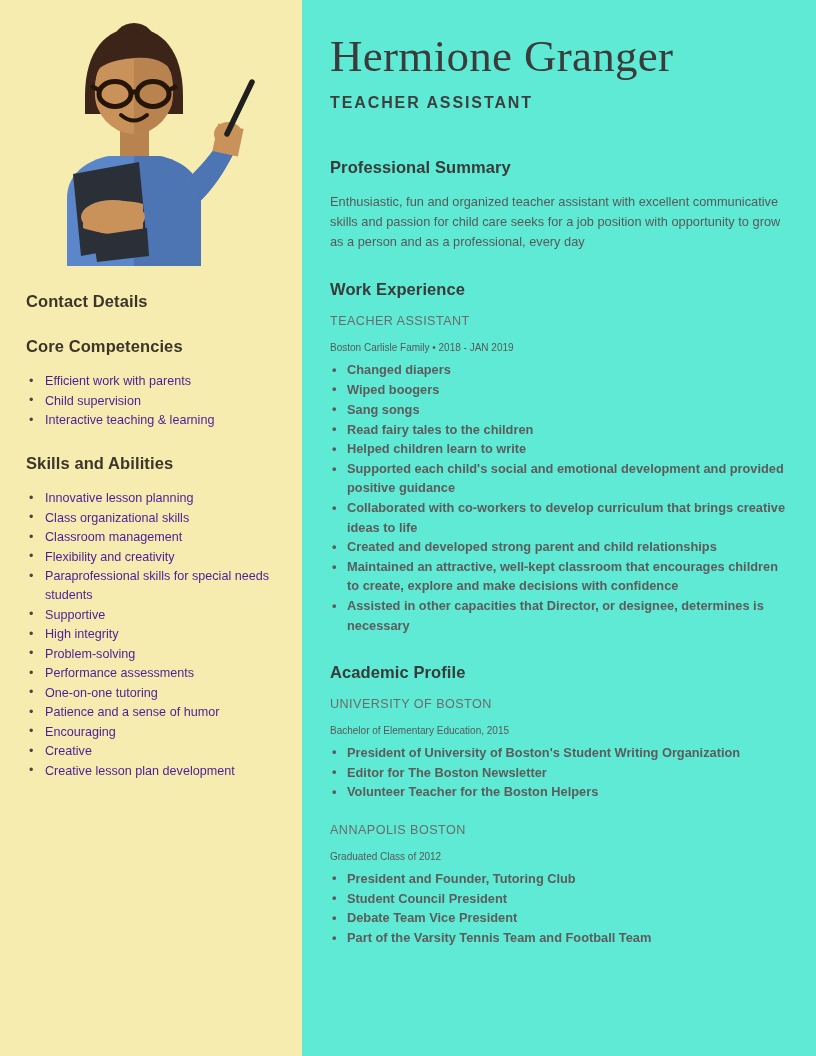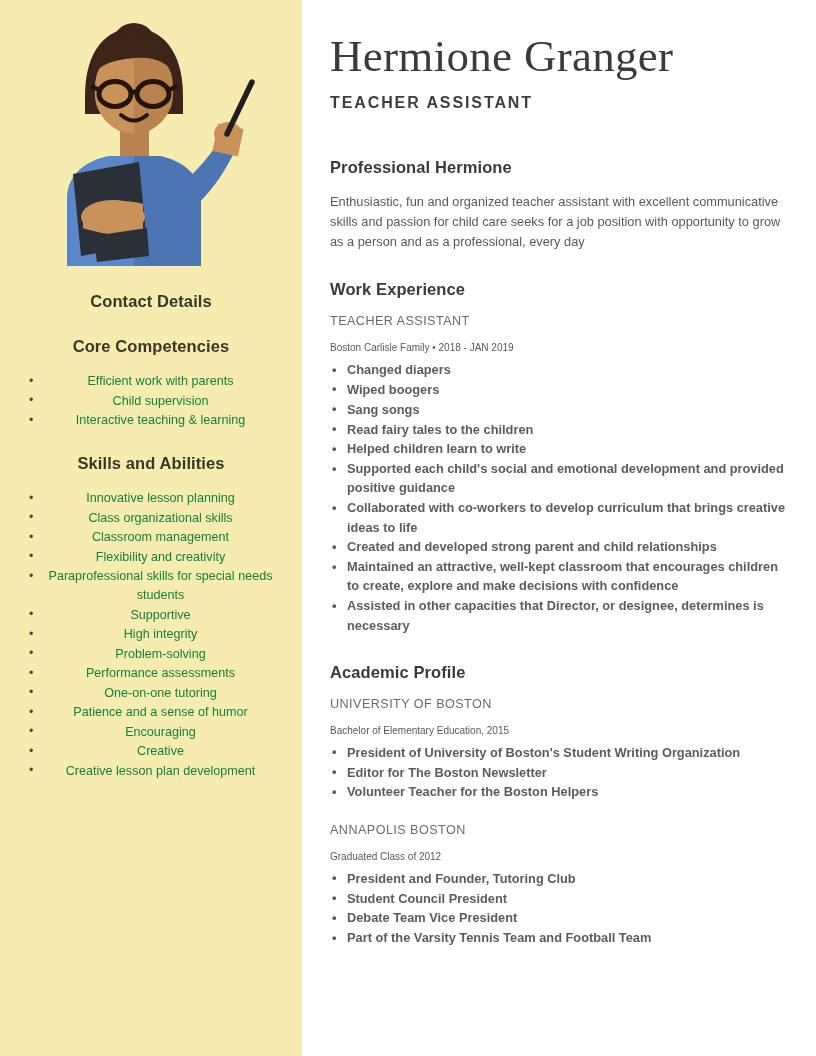--- a/index.html
+++ b/index.html
@@ -35,42 +35,42 @@
 
   .illustration-wrap {
     width: 100%;
     height: 292px;
     display: flex;
     align-items: flex-start;
     justify-content: center;
     padding-top: 14px;
   }
 
-  .sidebar-section { margin-bottom: 22px; text-align: center; }
+  .sidebar-section { margin-bottom: 22px; }
 
   .sidebar-heading {
     font-size: 16.5px;
     font-weight: bold;
     color: #3c352a;
     letter-spacing: 0.1px;
     margin-bottom: 16px;
   }
 
   .contact-lines {
     font-size: 12.6px;
     line-height: 19.3px;
     color: #4f4639;
   }
   .contact-lines div { white-space: normal; }
 
   ul.side-list {
     list-style: none;
     font-size: 12.6px;
     line-height: 19px;
-    color: #15803d;
+    color: #4c1d95;
   }
   ul.side-list li {
     position: relative;
     padding-left: 19px;
     margin-bottom: 0.5px;
   }
   ul.side-list li::before {
     content: "•";
     position: absolute;
     left: 3px;
@@ -79,21 +79,21 @@
     color: #4f4639;
   }
 
   .gap-core { margin-top: 26px; }
   .gap-skills { margin-top: 24px; }
 
   
   .main {
     flex: 1;
     padding: 28px 30px 0 28px;
-    background: #ffffff;
+    background: #5eead4;
   }
 
   .name {
     font-family: "Liberation Serif", serif;
     font-size: 45px;
     font-weight: normal;
     color: #3b3b3b;
     letter-spacing: 0.3px;
     line-height: 1.12;
     margin-top: 3px;
@@ -252,21 +252,21 @@
     </section>
 
   </aside>
 
   <main class="main">
 
     <h1 class="name">Hermione Granger</h1>
     <div class="job-title">TEACHER ASSISTANT</div>
 
     <section class="section sec-summary">
-      <h2 class="main-heading">Professional Hermione</h2>
+      <h2 class="main-heading">Professional Summary</h2>
       <p class="summary-text">Enthusiastic, fun and organized teacher assistant with excellent communicative skills and passion for child care seeks for a job position with opportunity to grow as a person and as a professional, every day</p>
     </section>
 
     <section class="section sec-work">
       <h2 class="main-heading">Work Experience</h2>
       <div class="org-name">TEACHER ASSISTANT</div>
       <div class="org-meta">Boston Carlisle Family • 2018 - JAN 2019</div>
       <ul class="main-list">
         <li>Changed diapers</li>
         <li>Wiped boogers</li>

